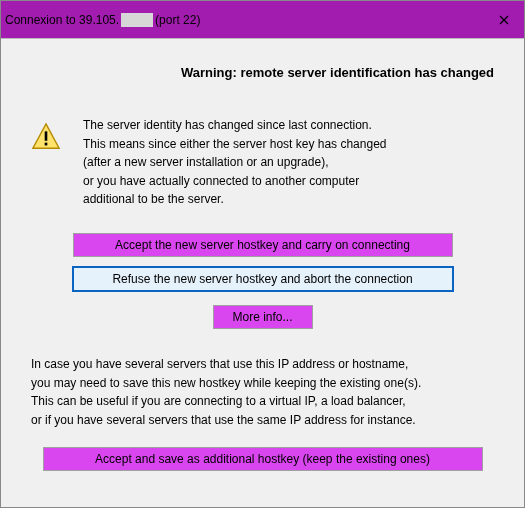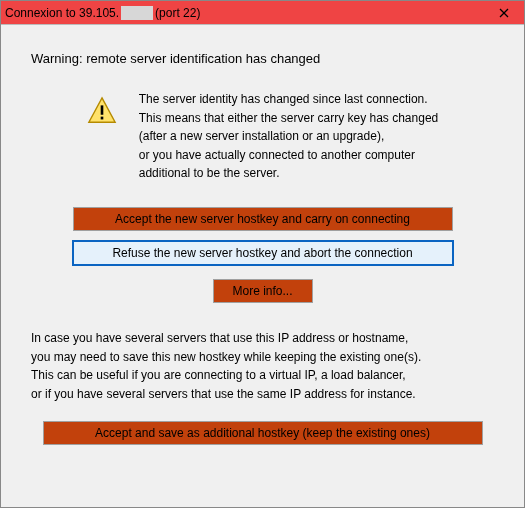--- a/index.html
+++ b/index.html
@@ -10,22 +10,22 @@
     color: #000;
     background: #fff;
   }
   .window {
     width: 525px; height: 508px;
     background: #f0f0f0;
     border: 1px solid #888;
     display: flex; flex-direction: column;
   }
   .titlebar {
-    height: 24px;
-    background: #ef4444;
+    height: 38px;
+    background: #a21caf;
     border-bottom: 1px solid #bbb;
     display: flex; align-items: center;
     padding: 0 0 0 4px;
     font-size: 12px;
   }
   .titlebar-text { flex: 0 0 auto; }
   .titlebar-ip-hidden {
     display: inline-block;
     width: 32px; height: 14px;
     background: #d7d7d7;
@@ -38,43 +38,42 @@
     display: flex; align-items: center; justify-content: center;
     font-size: 14px; line-height: 1;
     cursor: default;
   }
   .content {
     flex: 1;
     padding: 26px 30px 20px 30px;
     display: flex; flex-direction: column;
   }
   .heading {
-    font-weight: normal;
+    font-weight: bold;
     font-size: 13px;
-    text-align: left;
-    margin-bottom: 24px;
+    text-align: right;
+    margin-bottom: 36px;
   }
   .msg-row {
     display: flex;
     align-items: flex-start;
     gap: 22px;
     margin-bottom: 24px;
-    justify-content: center;
   }
   .warn-icon {
     flex: 0 0 auto;
     margin-top: 6px;
   }
   .msg-text {
     font-size: 12px;
     line-height: 1.55;
   }
   .btn {
     display: block;
-    background: #c2410c;
+    background: #d946ef;
     border: 1px solid #a0a0a0;
     font-family: inherit;
     font-size: 12px;
     text-align: center;
     padding: 4px 0;
     cursor: default;
   }
   .btn-wide {
     width: 380px;
     margin: 0 auto 10px auto;
@@ -121,21 +120,21 @@
     <div class="heading">Warning: remote server identification has changed</div>
 
     <div class="msg-row">
       <svg class="warn-icon" width="30" height="30" viewBox="0 0 32 32">
         <polygon points="16,2 30,28 2,28" fill="#ffe26b" stroke="#b58a00" stroke-width="1.5"></polygon>
         <rect x="14.6" y="10" width="2.8" height="10" fill="#000"></rect>
         <rect x="14.6" y="22" width="2.8" height="3" fill="#000"></rect>
       </svg>
       <div class="msg-text">
         <span>The server identity has changed since last connection.</span><br>
-        <span>This means that either the server carry key has changed</span><br>
+        <span>This means since either the server host key has changed</span><br>
         <span>(after a new server installation or an upgrade),</span><br>
         <span>or you have actually connected to another computer</span><br>
         <span>additional to be the server.</span>
       </div>
     </div>
 
     <button class="btn btn-wide">Accept the new server hostkey and carry on connecting</button>
     <button class="btn btn-wide btn-focus">Refuse the new server hostkey and abort the connection</button>
     <button class="btn btn-more">More info...</button>
 

